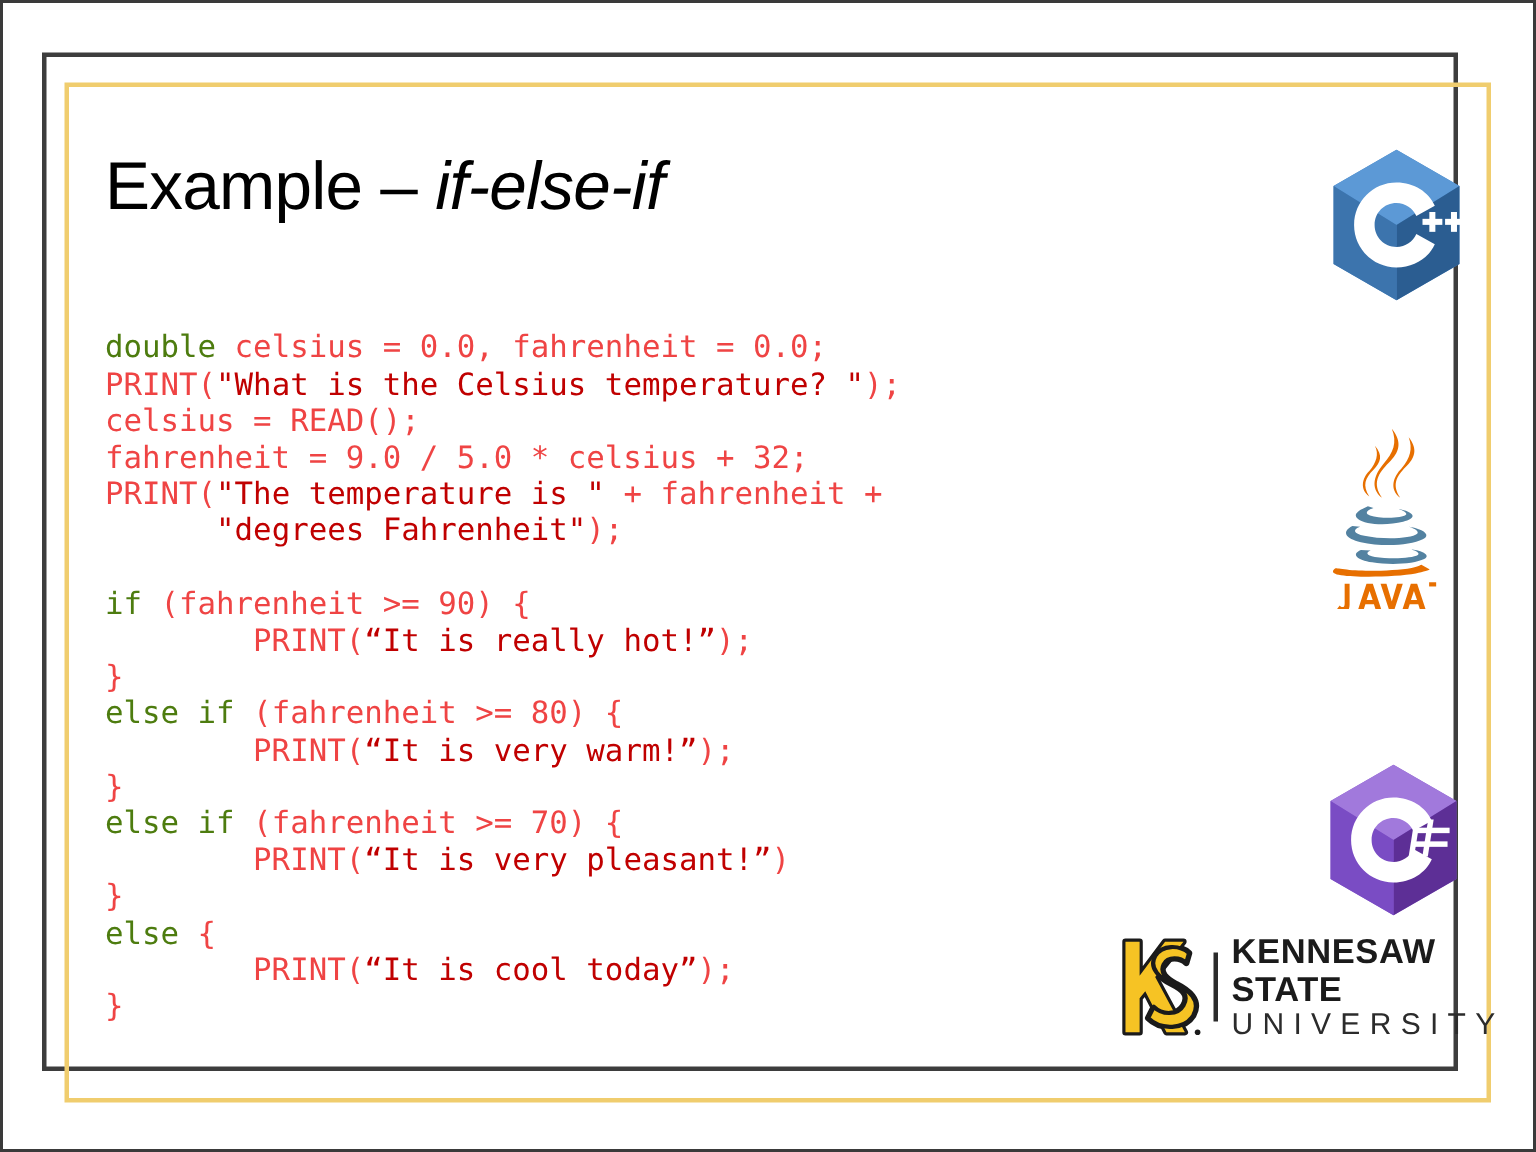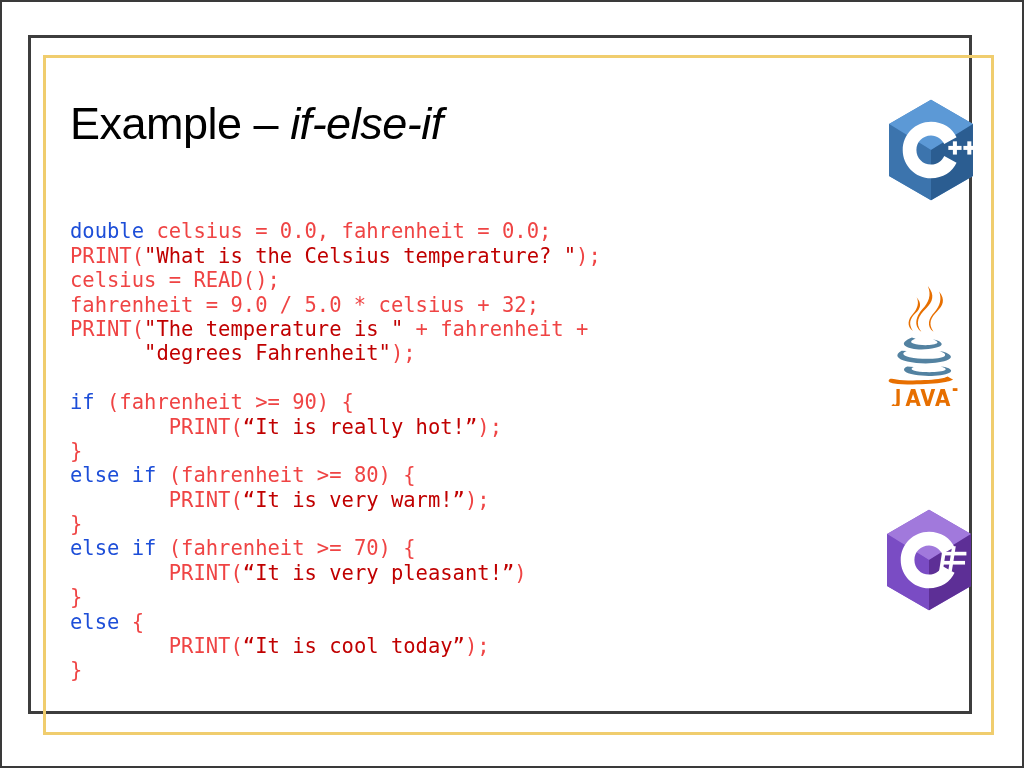--- a/index.html
+++ b/index.html
@@ -69,21 +69,21 @@
     left: 68px;
     top: 193px;
     font-family: "DejaVu Sans Mono", monospace;
     font-size: 20.5px;
     line-height: 24.4px;
     color: #111111;
     white-space: pre;
   }
   #code .ln { display: block; height: 24.4px; }
   #code .blank { display: block; height: 24.4px; }
-  .kw  { color: #1d4ed8; }
+  .kw  { color: #4d7c0f; }
   .strd { color: #c00000; }
   .pln { color: #ef4444; }
 
   
   .logo { position: absolute; }
 
   #logo-cpp  { left: 883px; top: 96px;  width: 92px;  height: 104px; }
   #logo-java { left: 876px; top: 282px; width: 96px;  height: 122px; }
   #logo-cs   { left: 880px; top: 506px; width: 94px;  height: 104px; }
 
@@ -201,14 +201,38 @@
                C32.8 88 19 74.2 19 57 C19 39.8 32.8 26 50 26 Z" fill="#ffffff"></path>
       <g fill="#ffffff">
         <rect x="72" y="42" width="4" height="27" transform="skewX(-9)"></rect>
         <rect x="82" y="42" width="4" height="27" transform="skewX(-9)"></rect>
         <rect x="66" y="48" width="25" height="4"></rect>
         <rect x="64.5" y="58" width="25" height="4"></rect>
       </g>
     </svg>
   </div>
 
+  <div id="ksu-wrap">
+    <svg id="ksu-mark" viewBox="0 0 70 76" xmlns="http://www.w3.org/2000/svg">
+      <g stroke="#1b1b1b" stroke-width="4.5" fill="#f6c324" stroke-linejoin="round">
+        <path d="M12 6 L22 6 L22 30 L40 6 L53 6 L33 31 L54 70 L41 70 L26 41 L22 46 L22 70 L12 70 Z"></path>
+        <path d="M57 14 C50 8 38 8 33 16 C28 25 37 32 45 36 C53 40 57 44 53 51
+                 C49 58 38 58 32 52 L28 60 C37 69 54 68 60 58 C66 47 56 40 48 36
+                 C41 32 36 28 39 22 C42 16 51 17 55 21 Z"></path>
+      </g>
+      <g fill="#f6c324">
+        <path d="M12 6 L22 6 L22 30 L40 6 L53 6 L33 31 L54 70 L41 70 L26 41 L22 46 L22 70 L12 70 Z"></path>
+      </g>
+      <g stroke="#1b1b1b" stroke-width="3" fill="#f6c324" stroke-linejoin="round">
+        <path d="M57 14 C50 8 38 8 33 16 C28 25 37 32 45 36 C53 40 57 44 53 51
+                 C49 58 38 58 32 52 L28 60 C37 69 54 68 60 58 C66 47 56 40 48 36
+                 C41 32 36 28 39 22 C42 16 51 17 55 21 Z"></path>
+      </g>
+      <circle cx="63" cy="70" r="2" fill="#1b1b1b"></circle>
+    </svg>
+    <div id="ksu-divider"></div>
+    <div id="ksu-text">
+      <div id="ksu-line1">KENNESAW STATE</div>
+      <div id="ksu-line2">UNIVERSITY</div>
+    </div>
+  </div>
 
 </div>
 
 </body></html>

